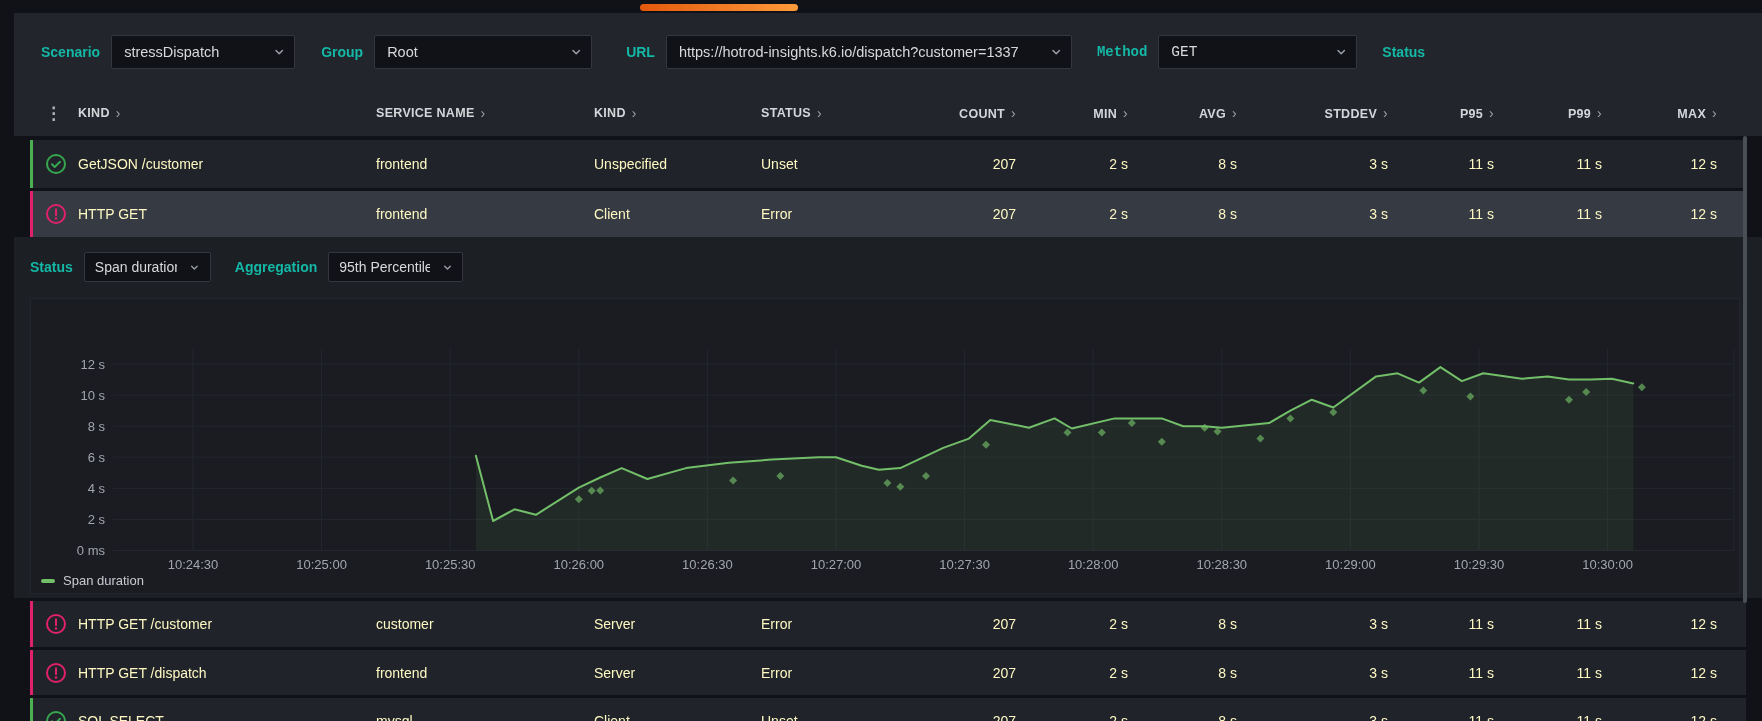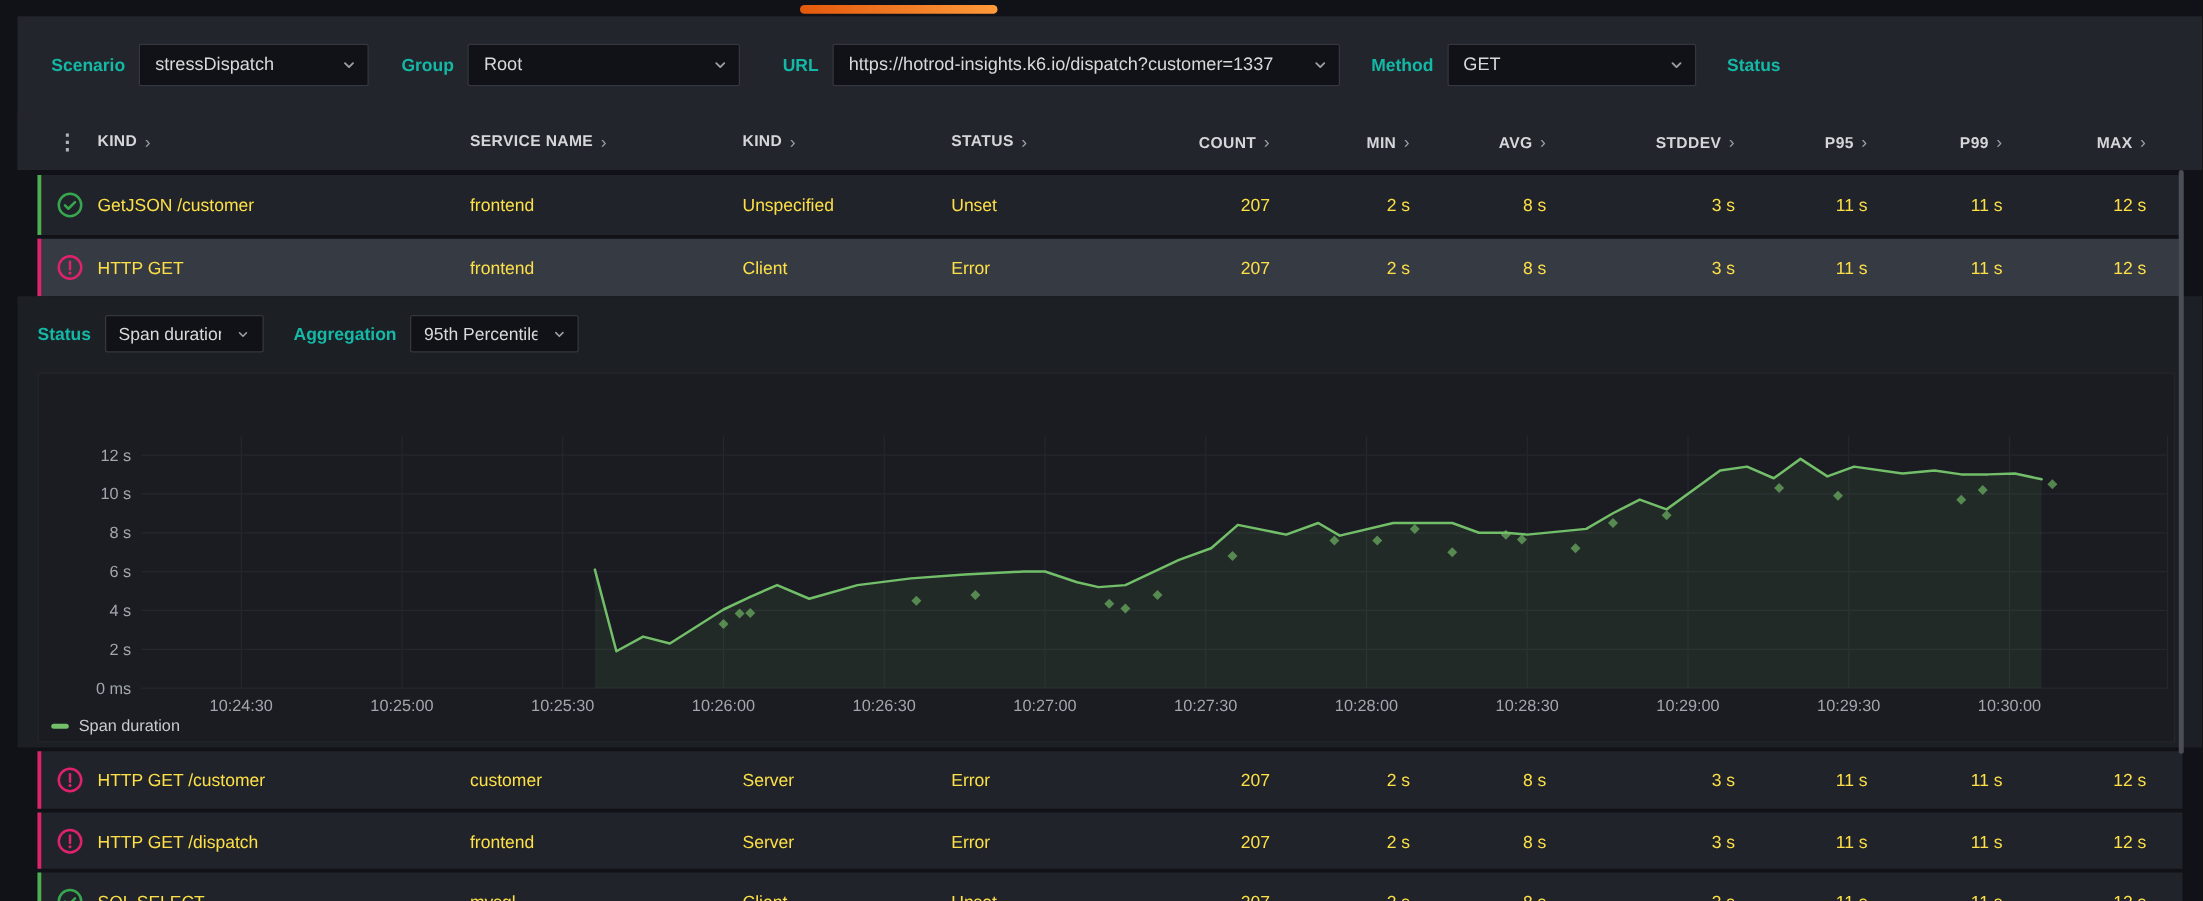--- a/index.html
+++ b/index.html
@@ -28,21 +28,21 @@
   .hcell.r{justify-content:flex-end;align-items:flex-end;}
   .sort{color:#9da2a8;font-size:14px;font-weight:400;margin-left:6px;}
   .kebab{color:#b0b3b8;font-size:17px;line-height:1;cursor:pointer;margin:0 auto;}
 
   .trow{position:absolute;left:30px;width:1716px;box-sizing:border-box;display:grid;
         grid-template-columns:45px 298px 218px 167px 175px 80px 112px 109px 151px 106px 108px 115px auto;
         align-items:center;background:#202329;border-left:3px solid transparent;cursor:pointer;}
   .trow.success{border-left-color:#4caf50;}
   .trow.error{border-left-color:#e0226c;}
   .trow.hl{background:#363a43;}
-  .cell{font-size:14px;color:#fde047;white-space:nowrap;}
+  .cell{font-size:14px;color:#fef9c3;white-space:nowrap;}
   .cell.r{text-align:right;}
   .icon-cell{display:flex;justify-content:center;align-items:center;}
 
   
   .section{position:absolute;left:14px;top:237px;right:0;height:361px;background:#1c1f24;}
   .metricbar{position:absolute;left:30px;top:252px;height:30px;display:flex;align-items:center;}
   .dd-sm{display:flex;align-items:center;height:30px;background:#111217;border:1px solid #34373e;
          border-radius:2px;padding:0 10px;box-sizing:border-box;cursor:pointer;gap:12px;}
   .dd-sm .dd-val{font-size:14px;}
   .gap24{width:24px;}
@@ -87,21 +87,21 @@
     </div>
     <div class="filter" style="margin-left:34px;">
       <span class="flabel">URL</span>
       <div class="dd" style="width:406px;">
         <span class="dd-val">https://hotrod-insights.k6.io/dispatch?customer=1337</span>
         <svg class="chev" width="12" height="12" viewBox="0 0 12 12">
             <path d="M3 4.5 L6.2 7.7 L9.4 4.5" stroke="#9aa0a6" stroke-width="1.5" fill="none" stroke-linecap="round" stroke-linejoin="round"></path>
           </svg>
       </div>
     </div>
-    <div class="filter" style="margin-left:25px;">
+    <div class="filter" style="margin-left:25px;font-family:Liberation Mono, monospace;">
       <span class="flabel">Method</span>
       <div class="dd" style="width:199px;">
         <span class="dd-val">GET</span>
         <svg class="chev" width="12" height="12" viewBox="0 0 12 12">
             <path d="M3 4.5 L6.2 7.7 L9.4 4.5" stroke="#9aa0a6" stroke-width="1.5" fill="none" stroke-linecap="round" stroke-linejoin="round"></path>
           </svg>
       </div>
     </div>
     <div class="filter" style="margin-left:25px;">
       <span class="flabel">Status</span>

